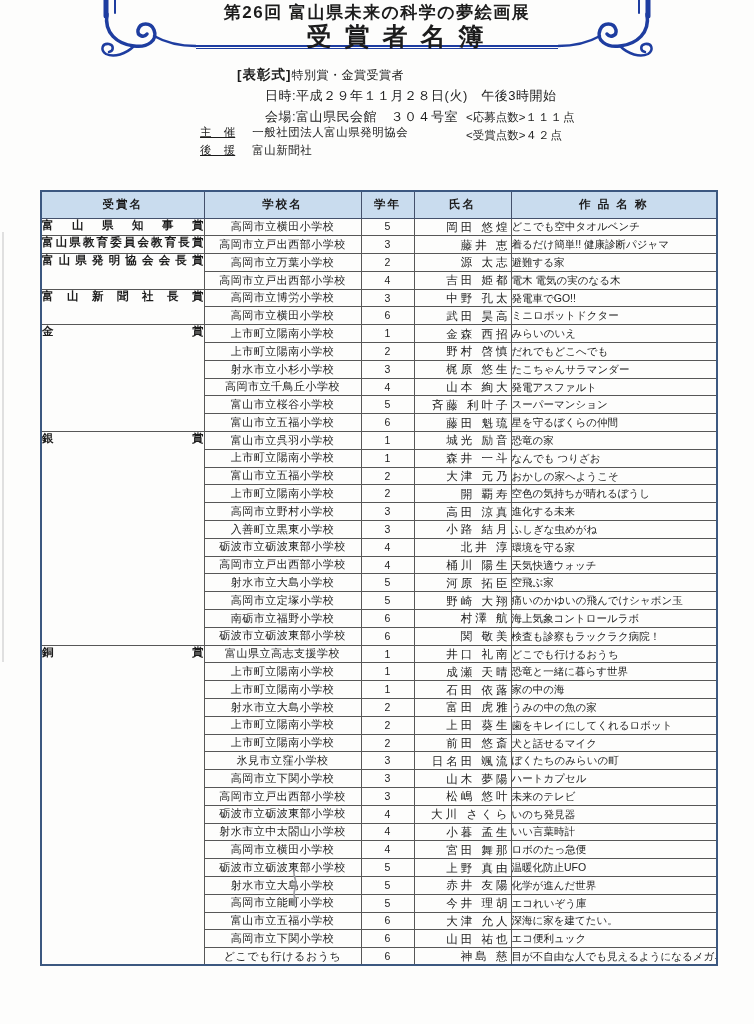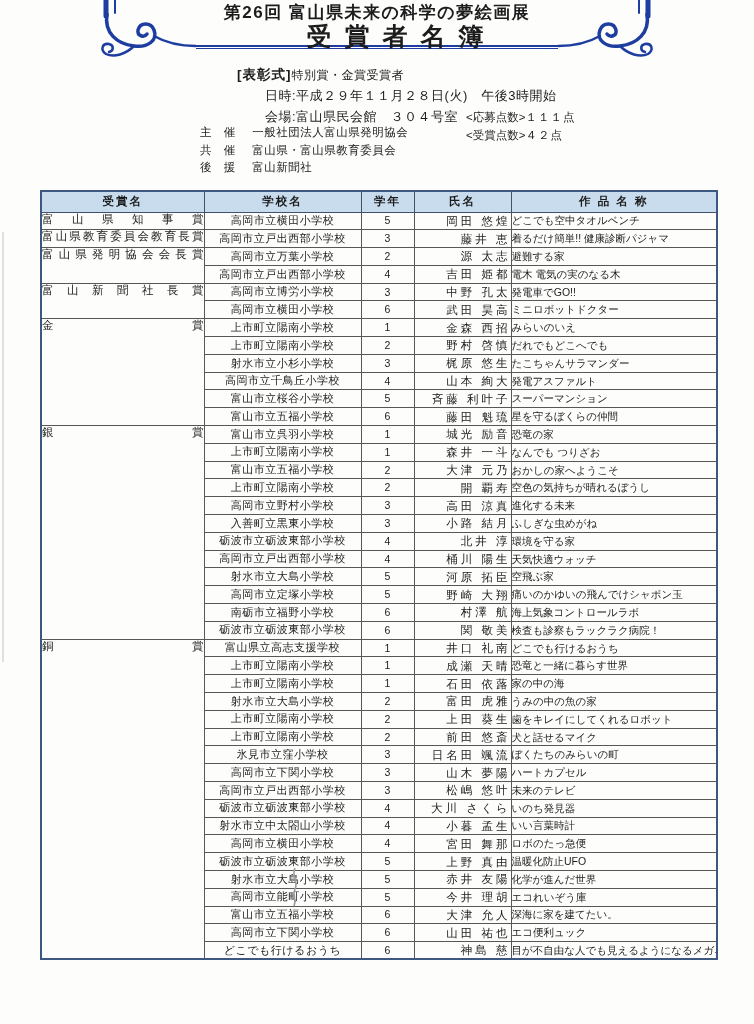--- a/index.html
+++ b/index.html
@@ -27,33 +27,33 @@
     border-top:2px solid var(--frame-blue);border-bottom:1px solid var(--frame-blue);}
   
   .ceremony{position:absolute;top:66px;left:237px;}
   .ceremony-row1{font-size:13.5px;}
   .ceremony-label{font-weight:bold;letter-spacing:1px;}
   .ceremony-sublabel{font-size:12px;margin-left:0;letter-spacing:0.5px;}
   .ceremony-row{margin-left:28px;margin-top:3px;font-size:13px;letter-spacing:0.5px;}
   
   .org{position:absolute;top:125px;left:200px;font-size:11.5px;}
   .org-row{display:flex;margin-bottom:2.5px;}
-  .org-role{word-spacing:9px;}
+  .org-role{word-spacing:9px;text-decoration:underline;}
   .org-name{margin-left:17px;letter-spacing:0.5px;}
   .stats{position:absolute;top:110px;left:466px;font-size:11.5px;}
   .stats-row{display:flex;margin-bottom:3px;}
   .stats-value{width:60px;text-align:left;letter-spacing:1px;}
   
   table.awards{position:absolute;top:190px;left:40px;width:676px;
     border-collapse:collapse;table-layout:fixed;border:2px solid var(--border-dark);}
-  table.awards th{background:var(--header-bg);border:1px solid #44516b;height:21px;
+  table.awards th{background:var(--header-bg);border:1px solid #44516b;height:27px;
     font-size:11.5px;font-weight:bold;letter-spacing:2px;padding:0;}
   table.awards td{border:1px solid #575757;height:17.8px;padding:0;line-height:1.05;
     overflow:hidden;}
-  td.award{font-weight:normal;vertical-align:top;padding:3px 10px 0 10px;
+  td.award{font-weight:bold;vertical-align:top;padding:3px 10px 0 10px;
     text-align:justify;text-align-last:justify;font-size:11.5px;}
   td.school{text-align:center;padding-left:9px;font-size:11px;letter-spacing:0.5px;}
   td.grade{text-align:center;font-size:10.5px;}
   td.name{text-align:right;letter-spacing:3px;font-size:11.5px;}
   td.work{text-align:left;padding-left:6px;font-size:10.5px;white-space:nowrap;}
   
   .artifact-line{position:absolute;left:2px;top:232px;width:2px;height:430px;
     background:#c9c9c9;opacity:.55;}
   .artifact-smudge{position:absolute;left:286px;top:866px;}
 </style>
@@ -90,24 +90,20 @@
   <div class="ceremony-row">日時:平成２９年１１月２８日(火)　午後3時開始</div>
   <div class="ceremony-row">会場:富山県民会館　３０４号室</div>
 </div>
 
 <div class="org">
   <div class="org-row">
     <span class="org-role">主 催</span>
     <span class="org-name">一般社団法人富山県発明協会</span>
   </div>
   <div class="org-row">
-    <span class="org-role">共 催</span>
-    <span class="org-name">富山県・富山県教育委員会</span>
-  </div>
-  <div class="org-row">
     <span class="org-role">後 援</span>
     <span class="org-name">富山新聞社</span>
   </div>
 </div>
 
 <div class="stats">
   <div class="stats-row">
     <span>&lt;応募点数&gt;</span>
     <span class="stats-value">１１１点</span>
   </div>

